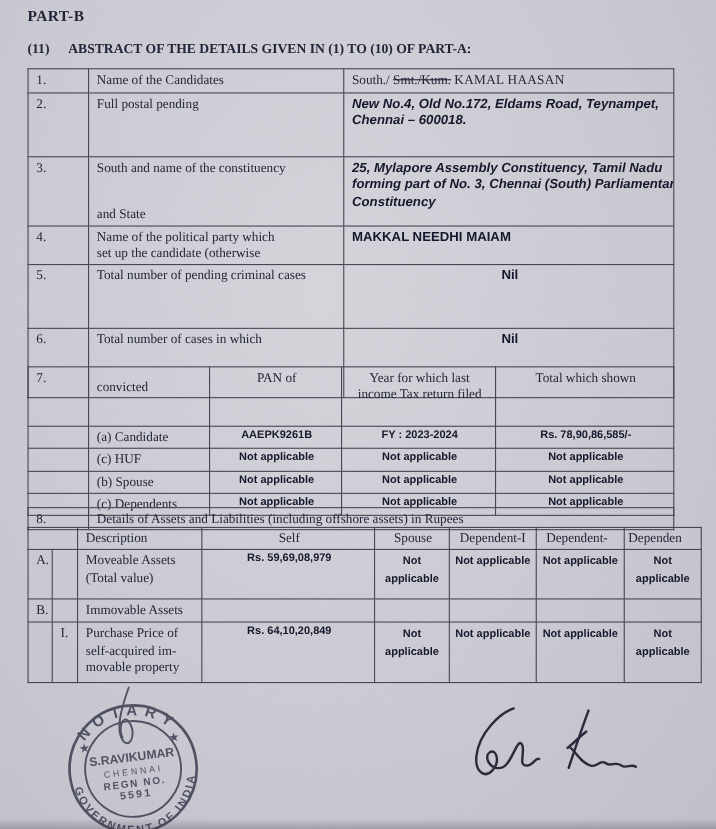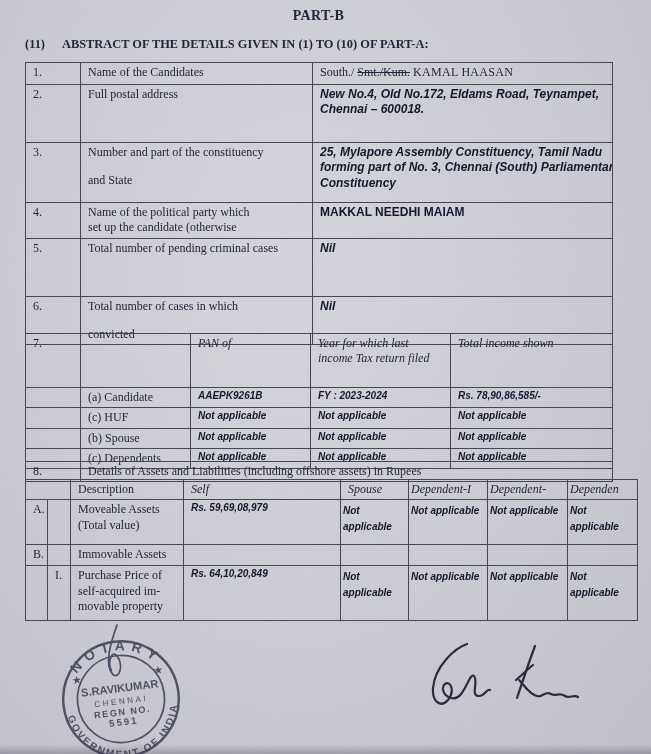--- a/index.html
+++ b/index.html
@@ -9,32 +9,32 @@
     --border:#46464f;
     --stamp:#2f2f44;
   }
   html,body{margin:0;padding:0;background:#9a9aa2;}
   #page{
     position:relative;width:651px;height:754px;overflow:hidden;
     background:radial-gradient(ellipse at 45% 35%, #d7d7de 0%, #cdcdd5 55%, #c3c3cd 100%);
     font-family:"Liberation Serif", serif;color:var(--ink);
   }
   .noise{position:absolute;inset:0;pointer-events:none;opacity:.45;}
-  .title{position:absolute;left:25px;top:8px;width:587px;text-align:center;
+  .title{position:absolute;left:25px;top:8px;width:587px;text-align:left;
     font-weight:bold;font-size:14px;letter-spacing:.4px;}
   .subtitle{position:absolute;left:25px;top:37px;width:610px;font-weight:bold;font-size:12.4px;}
   .subtitle .num{display:inline-block;width:37px;}
   table{border-collapse:collapse;table-layout:fixed;position:absolute;background:transparent;}
   table, td{border:1.6px solid var(--border);}
   td{padding:2px 5px 2px 7px;vertical-align:top;font-size:12px;line-height:1.28;overflow:hidden;}
   .val{font-family:"Liberation Sans", sans-serif;font-weight:bold;color:var(--val);font-size:12px;}
   .vline{white-space:nowrap;font-style:italic;}
-  .center{font-style:italic;}
+  .center{text-align:center;}
   .strike{text-decoration:line-through;margin-top:30px;}
-  .gap-top{margin-top:13px;}
+  .gap-top{margin-top:27px;}
   .name-caps{letter-spacing:.3px;}
   .small{font-size:10px;}
   .nowrap{white-space:nowrap;}
   #stamp{position:absolute;left:45px;top:623px;width:152px;height:152px;
     transform:rotate(-7deg);opacity:.78;}
   #signature{position:absolute;left:415px;top:636px;width:190px;height:100px;opacity:.92;}
   .edge-shadow{position:absolute;left:0;bottom:0;width:100%;height:10px;
     background:linear-gradient(to bottom, rgba(0,0,0,0), rgba(40,40,55,.25));pointer-events:none;}
 </style>
 </head>
@@ -58,30 +58,30 @@
       <td>1.</td>
       <td>Name of the Candidates</td>
       <td class="nowrap">
         <span>South./</span>
         <span class="strike">Smt./Kum.</span>
         <span class="name-caps">KAMAL HAASAN</span>
       </td>
     </tr>
     <tr style="height:58px">
       <td>2.</td>
-      <td>Full postal address</td>
+      <td>Full postal pending</td>
       <td>
         <div class="val vline">New No.4, Old No.172, Eldams Road, Teynampet,</div>
         <div class="val vline">Chennai – 600018.</div>
       </td>
     </tr>
     <tr style="height:60px">
       <td>3.</td>
       <td>
-        <div>Number and part of the constituency</div>
+        <div>South and name of the constituency</div>
         <div class="gap-top">and State</div>
       </td>
       <td>
         <div class="val vline">25, Mylapore Assembly Constituency, Tamil Nadu</div>
         <div class="val vline">forming part of No. 3, Chennai (South) Parliamentary</div>
         <div class="val vline">Constituency</div>
       </td>
     </tr>
     <tr style="height:30px">
       <td>4.</td>
@@ -117,21 +117,21 @@
       </colgroup>
     <tbody>
         <tr style="height:54px">
       <td>7.</td>
       <td></td>
       <td class="center">PAN of</td>
       <td class="center">
         <div>Year for which last</div>
         <div>income Tax return filed</div>
       </td>
-      <td class="center">Total income shown</td>
+      <td class="center">Total which shown</td>
     </tr>
     <tr style="height:18px">
       <td></td>
       <td>(a) Candidate</td>
       <td class="val center small">AAEPK9261B</td>
       <td class="val center small">FY : 2023-2024</td>
       <td class="val center small">Rs. 78,90,86,585/-</td>
     </tr>
     <tr style="height:18px">
       <td></td>

